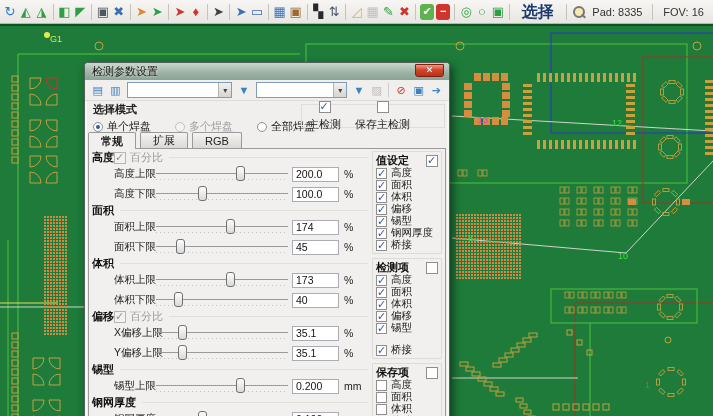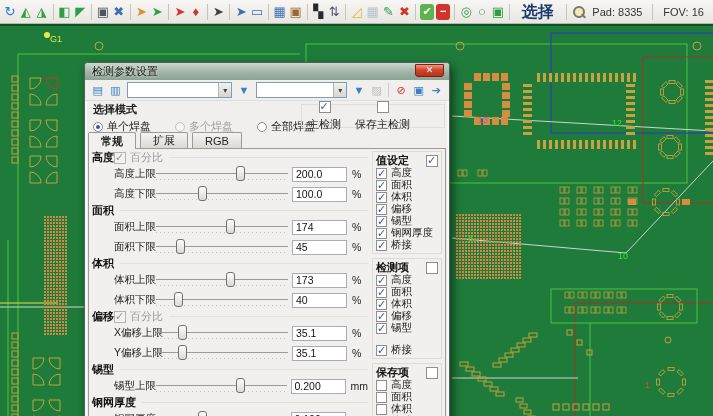--- a/index.html
+++ b/index.html
@@ -71,21 +71,21 @@
   .pgroup-hd .hline{flex:1;height:1px;background:#e2e0dd;margin-left:6px;}
   .pct{display:flex;align-items:center;gap:4px;font-size:11px;color:#9a9a9a;}
   .prow{display:flex;align-items:center;height:20px;}
   .prow .lbl{width:64px;padding-left:22px;font-size:10.5px;color:#222;white-space:nowrap;}
   .slider{position:relative;width:132px;height:18px;margin-right:4px;}
   .slider .track{position:absolute;left:0;right:0;top:8px;height:1px;background:#9a9a9a;}
   .slider .ticks{position:absolute;left:0;right:0;top:14px;height:1px;
     background-image:repeating-linear-gradient(90deg,#c2c0bd 0 1px,transparent 1px 4px);}
   .slider .thumb{position:absolute;top:1px;width:9px;height:15px;border:1px solid #707070;border-radius:3px;
     background:linear-gradient(#fdfdfd,#d9d9d9);}
-  .val{width:55px;height:15px;border:1px solid #abadb3;background:#fff;font-size:10.5px;padding:0 3px;color:#111;}
+  .val{width:47px;height:15px;border:1px solid #abadb3;background:#fff;font-size:10.5px;padding:0 3px;color:#111;}
   .unit{font-size:10.5px;color:#222;margin-left:5px;}
   
   .rpanel{border:1px solid #dddbd7;border-radius:1px;padding:2px 3px;margin-bottom:4px;}
   .rpanel-hd{display:flex;align-items:center;height:13px;}
   .rpanel-hd .ttl{font-size:11px;font-weight:bold;color:#111;flex:1;}
   .ritem{display:flex;align-items:center;gap:4px;height:12px;font-size:10.5px;color:#222;}
   .ritem .cb{width:11px;height:11px;}
   .rgap{height:10px;}
 </style>
 </head>

